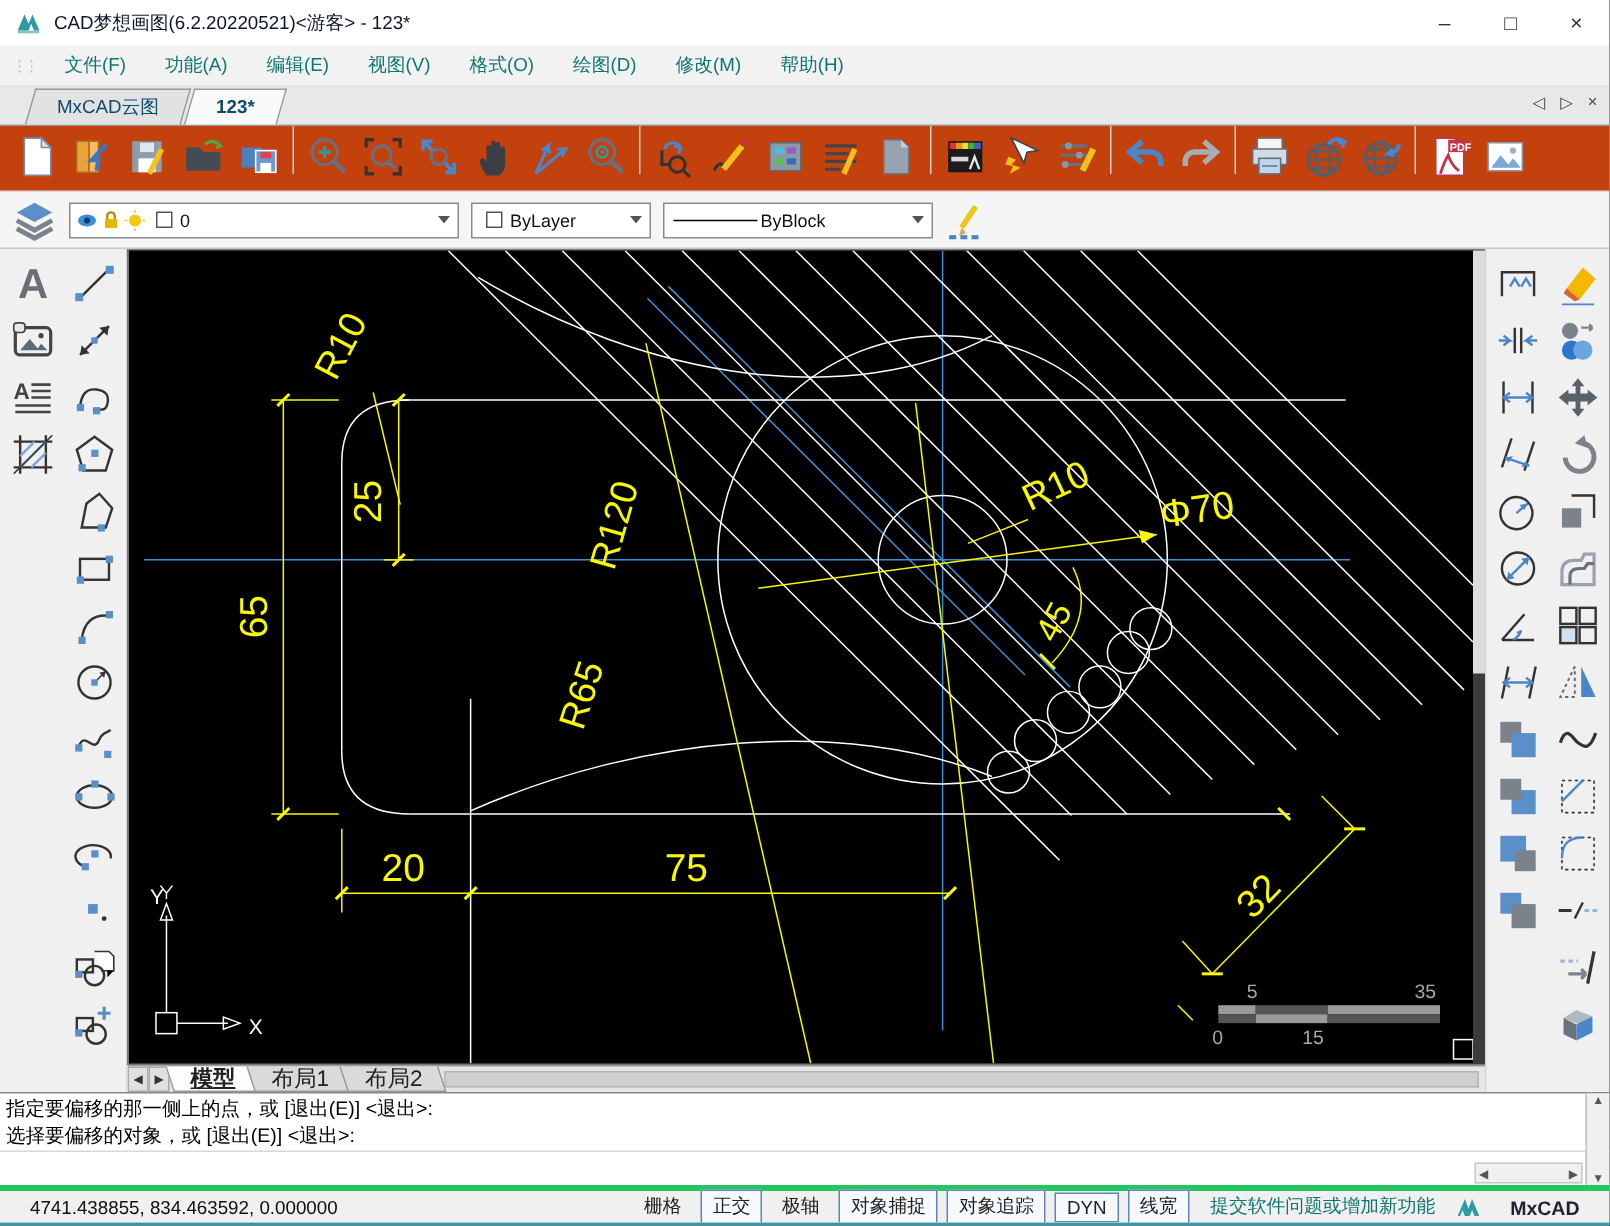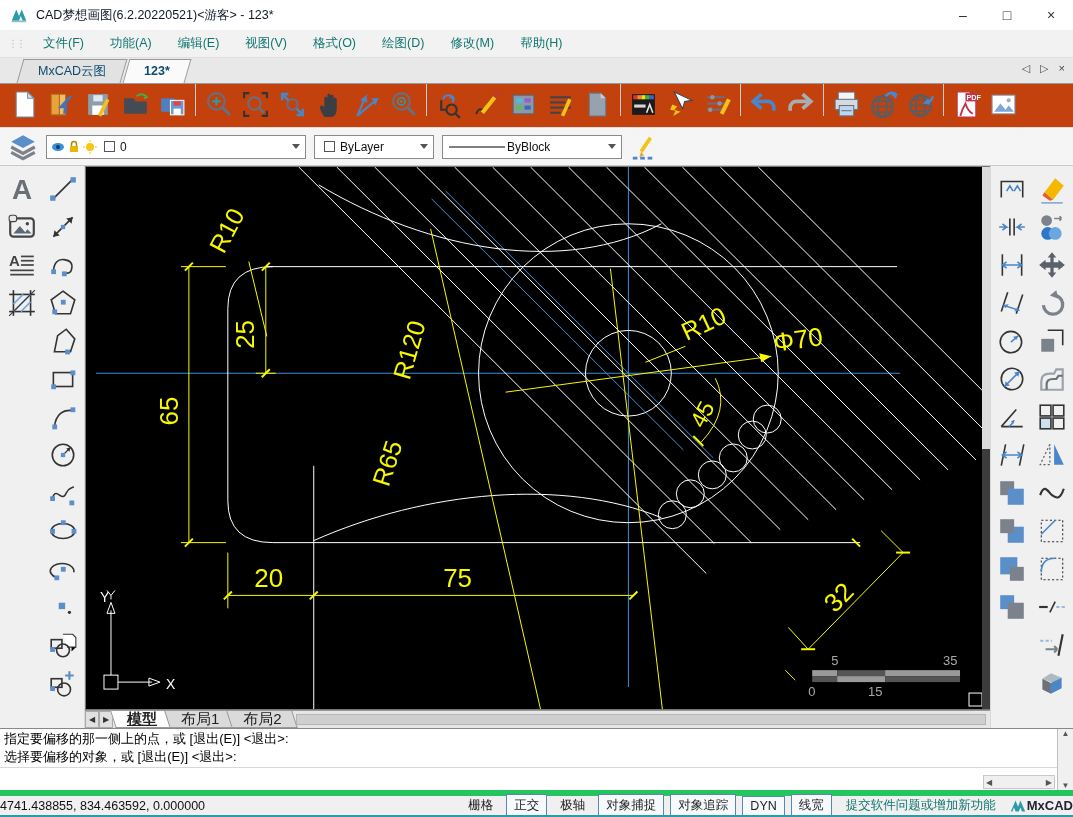--- a/index.html
+++ b/index.html
@@ -58,27 +58,27 @@
   #layout-track{flex:1;background:#cfcfcf;margin:3px 4px;border:1px solid #b5b5b5;}
   
   #command{height:62px;background:#fff;border-top:1px solid #888;flex:0 0 auto;position:relative;font-family:"DejaVu Sans Mono",monospace;}
   #command .hist{padding:1px 4px;border-bottom:1px solid #d8d8d8;}
   .cmdline{font-size:13px;color:#000;line-height:18px;white-space:nowrap;}
   #cmd-prompt-row{display:flex;align-items:center;padding:1px 4px;}
   .caret{display:inline-block;width:2px;height:14px;background:#000;margin-left:4px;}
   #cmd-vsb{position:absolute;right:0;top:0;bottom:0;width:16px;background:#f0f0f0;border-left:1px solid #c0c0c0;display:flex;flex-direction:column;justify-content:space-between;align-items:center;font-size:8px;color:#555;}
   #cmd-hsb{position:absolute;right:18px;bottom:1px;width:72px;height:14px;background:#f0f0f0;border:1px solid #c8c8c8;display:flex;justify-content:space-between;align-items:center;font-size:8px;color:#555;padding:0 2px;}
   
-  #statusbar{height:25px;background:#f0f0f0;border-top:6px solid #22c55e;display:flex;align-items:center;padding:0 0;font-size:12.5px;color:#111;flex:0 0 auto;gap:6px;}
+  #statusbar{height:25px;background:#f0f0f0;border-top:4px solid #22c55e;display:flex;align-items:center;padding:0 20px;font-size:12.5px;color:#111;flex:0 0 auto;gap:6px;}
   #coords{flex:0 0 auto;min-width:300px;}
   #statusbar .spacer{flex:1;}
   .toggle{padding:2px 7px;font-size:12.5px;color:#222;}
   .toggle.on{border:1px solid #5b86b5;background:#f6fafd;}
   #issue-link{color:#0f766e;margin:0 8px;}
-  #brand{display:flex;align-items:center;gap:1px;font-size:13px;color:#223;font-weight:bold;}
+  #brand{display:flex;align-items:flex-end;gap:20px;font-size:13px;color:#223;font-weight:bold;}
 </style>
 </head>
 <body>
 
 <div id="win">
 
   <div id="titlebar">
     <svg class="logo" viewBox="0 0 20 20">
         <path d="M2 16L7 4l3 7 3-7 5 12h-4l-2-5-2 5H6z" fill="#2e9aa6"></path>
         <path d="M2 16h16v2H2z" fill="#2e9aa6" opacity=".6"></path>

